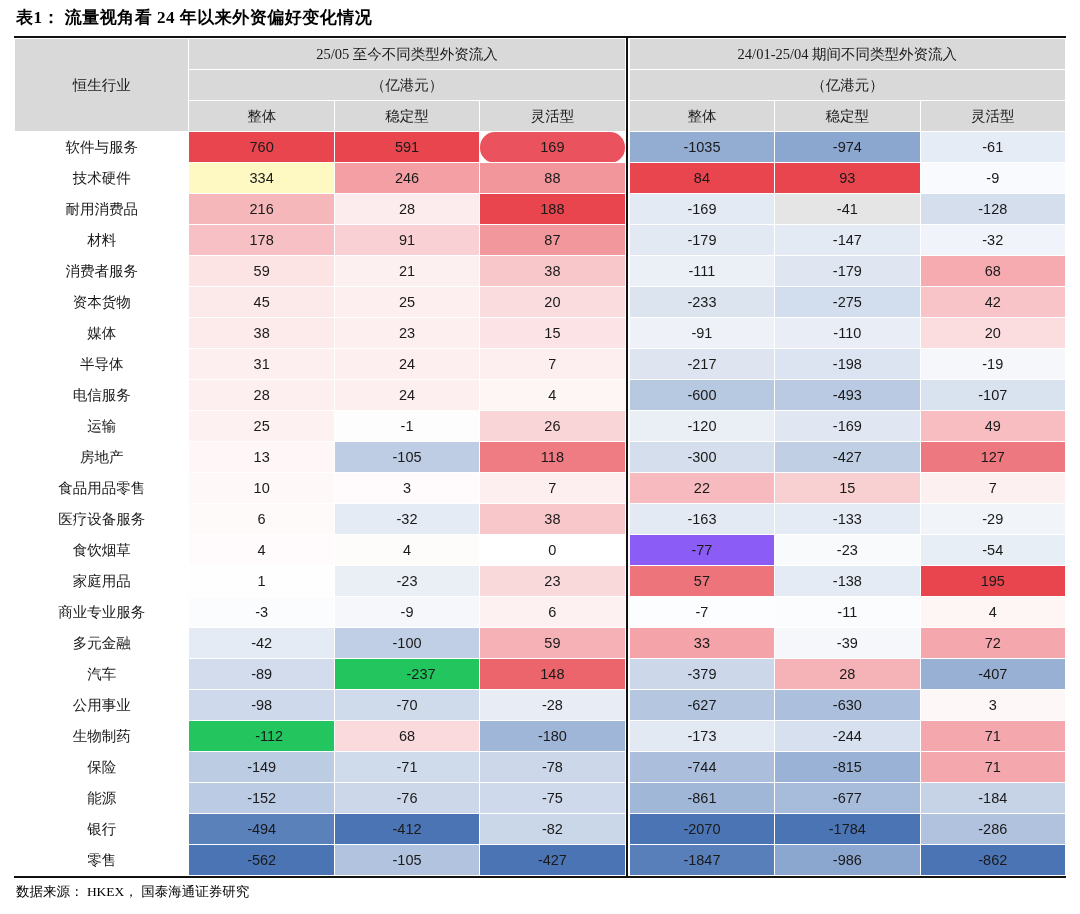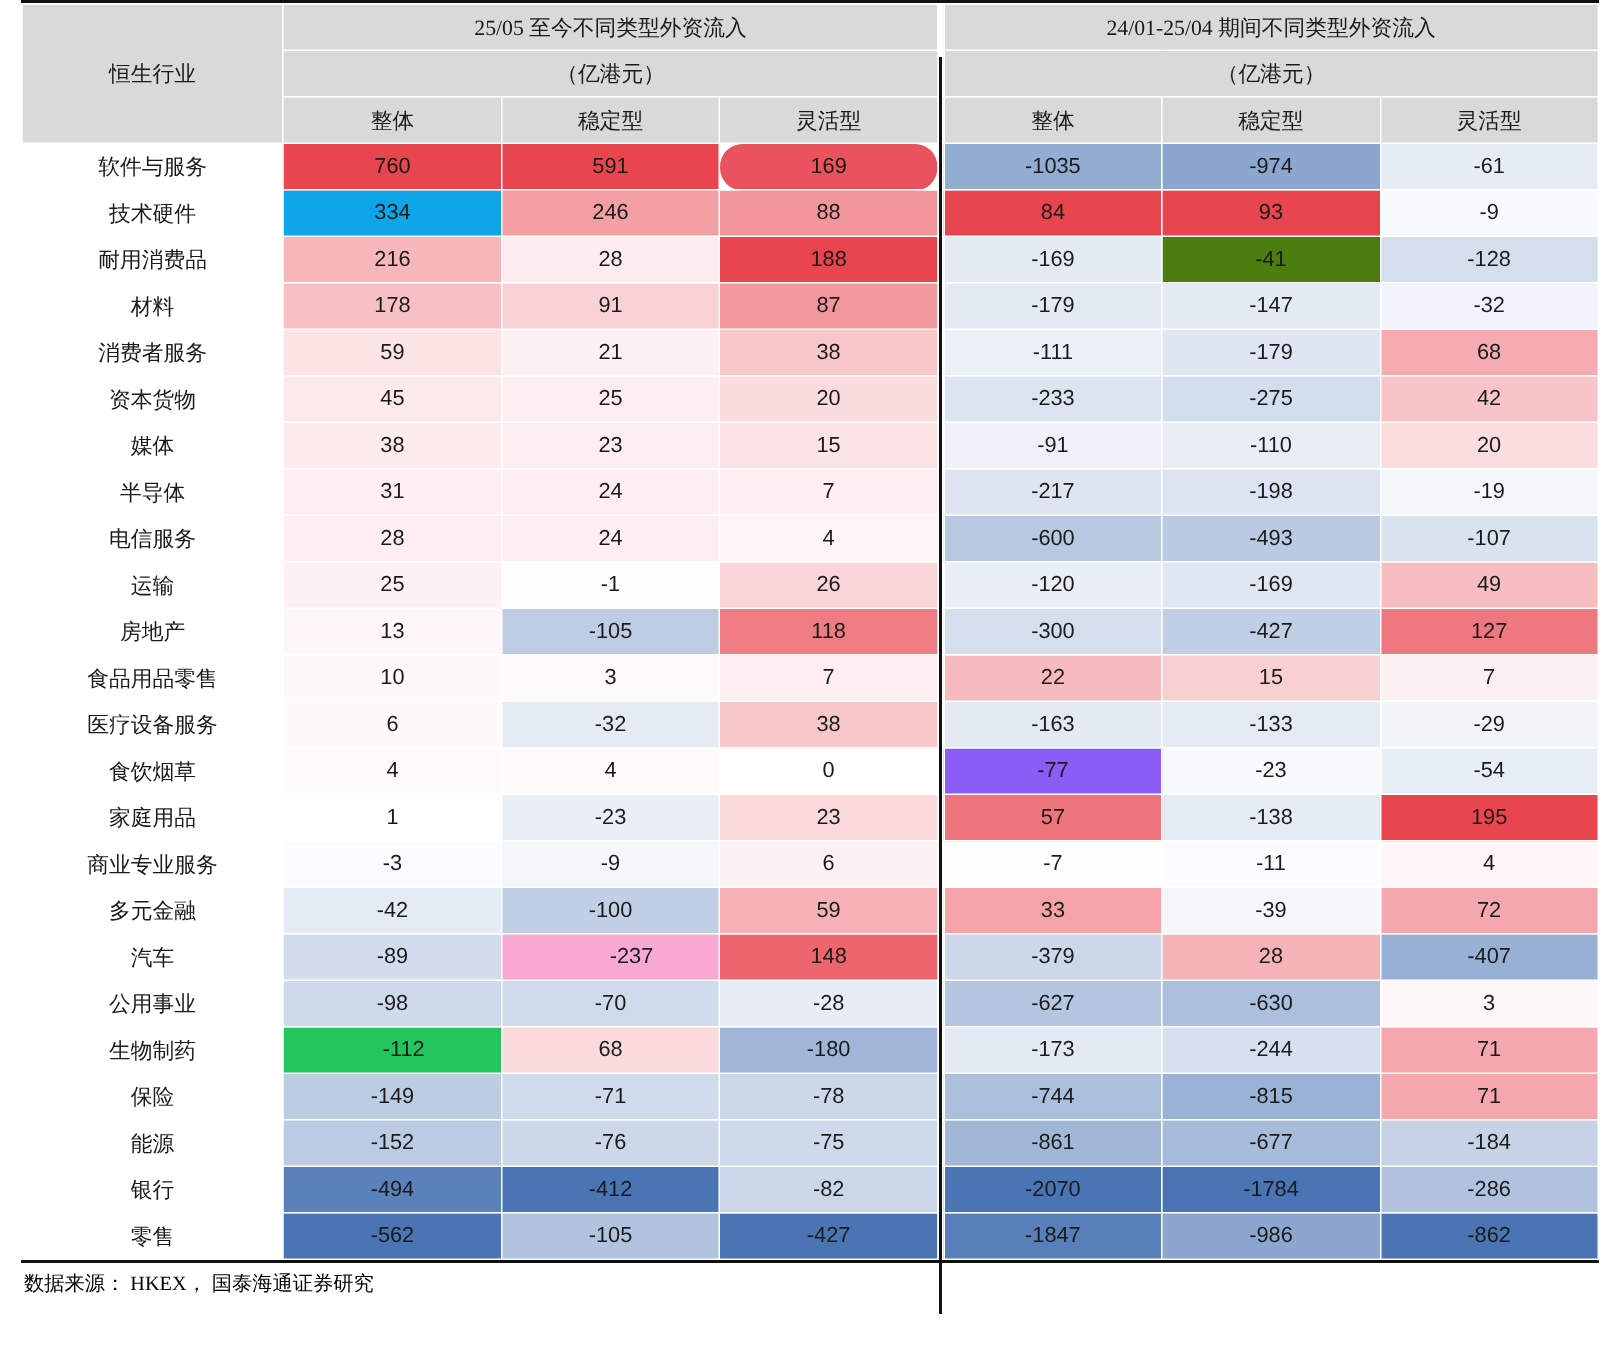--- a/index.html
+++ b/index.html
@@ -105,20 +105,21 @@
     padding-top: 5px;
     padding-left: 2px;
   }
   .num { font-family: "Liberation Sans", sans-serif; }
 </style>
 </head>
 <body>
 
 <div class="page">
 
+  <div class="caption">表1： 流量视角看 24 年以来外资偏好变化情况</div>
 
   <hr class="topline">
 
   <table class="main">
     <colgroup>
       <col style="width:168px">
       <col style="width:140px">
         <col style="width:140px">
         <col style="width:140px">
       <col style="width:4px">
@@ -152,36 +153,36 @@
           <td class="num" style="background: rgb(232, 69, 79);">760</td>
           <td class="num" style="background: rgb(232, 69, 79);">591</td>
           <td class="num" style="background: rgb(234, 83, 93); border-radius: 15px;">169</td>
           <td class="sepcol"></td>
           <td class="num" style="background: rgb(147, 172, 210);">-1035</td>
           <td class="num" style="background: rgb(140, 167, 207);">-974</td>
           <td class="num" style="background: rgb(230, 236, 245);">-61</td>
         </tr>
         <tr>
           <td class="rowlabel">技术硬件</td>
-          <td class="num" style="background: #0ea5e9;">334</td>
+          <td class="num" style="background: #fef9c3;">334</td>
           <td class="num" style="background: rgb(243, 159, 164);">246</td>
           <td class="num" style="background: rgb(242, 150, 155);">88</td>
           <td class="sepcol"></td>
           <td class="num" style="background: rgb(232, 69, 79);">84</td>
           <td class="num" style="background: rgb(232, 69, 79);">93</td>
           <td class="num" style="background: rgb(249, 250, 253);">-9</td>
         </tr>
         <tr>
           <td class="rowlabel">耐用消费品</td>
           <td class="num" style="background: rgb(246, 183, 186);">216</td>
           <td class="num" style="background: rgb(253, 236, 237);">28</td>
           <td class="num" style="background: rgb(232, 69, 79);">188</td>
           <td class="sepcol"></td>
           <td class="num" style="background: rgb(227, 234, 244);">-169</td>
-          <td class="num" style="background: #4d7c0f;">-41</td>
+          <td class="num" style="background: #e5e5e5;">-41</td>
           <td class="num" style="background: rgb(212, 222, 237);">-128</td>
         </tr>
         <tr>
           <td class="rowlabel">材料</td>
           <td class="num" style="background: rgb(247, 192, 196);">178</td>
           <td class="num" style="background: rgb(249, 209, 212);">91</td>
           <td class="num" style="background: rgb(242, 151, 156);">87</td>
           <td class="sepcol"></td>
           <td class="num" style="background: rgb(226, 233, 243);">-179</td>
           <td class="num" style="background: rgb(227, 234, 243);">-147</td>
@@ -313,21 +314,21 @@
           <td class="num" style="background: rgb(192, 207, 229);">-100</td>
           <td class="num" style="background: rgb(245, 177, 181);">59</td>
           <td class="sepcol"></td>
           <td class="num" style="background: rgb(244, 163, 168);">33</td>
           <td class="num" style="background: rgb(245, 247, 251);">-39</td>
           <td class="num" style="background: rgb(244, 167, 172);">72</td>
         </tr>
         <tr>
           <td class="rowlabel">汽车</td>
           <td class="num" style="background: rgb(210, 220, 236);">-89</td>
-          <td class="num" style="background: #f9a8d4; padding-left: 28px;">-237</td>
+          <td class="num" style="background: #22c55e; padding-left: 28px;">-237</td>
           <td class="num" style="background: rgb(236, 100, 108);">148</td>
           <td class="sepcol"></td>
           <td class="num" style="background: rgb(204, 216, 234);">-379</td>
           <td class="num" style="background: rgb(246, 179, 183);">28</td>
           <td class="num" style="background: rgb(152, 176, 212);">-407</td>
         </tr>
         <tr>
           <td class="rowlabel">公用事业</td>
           <td class="num" style="background: rgb(206, 217, 235);">-98</td>
           <td class="num" style="background: rgb(207, 218, 235);">-70</td>

